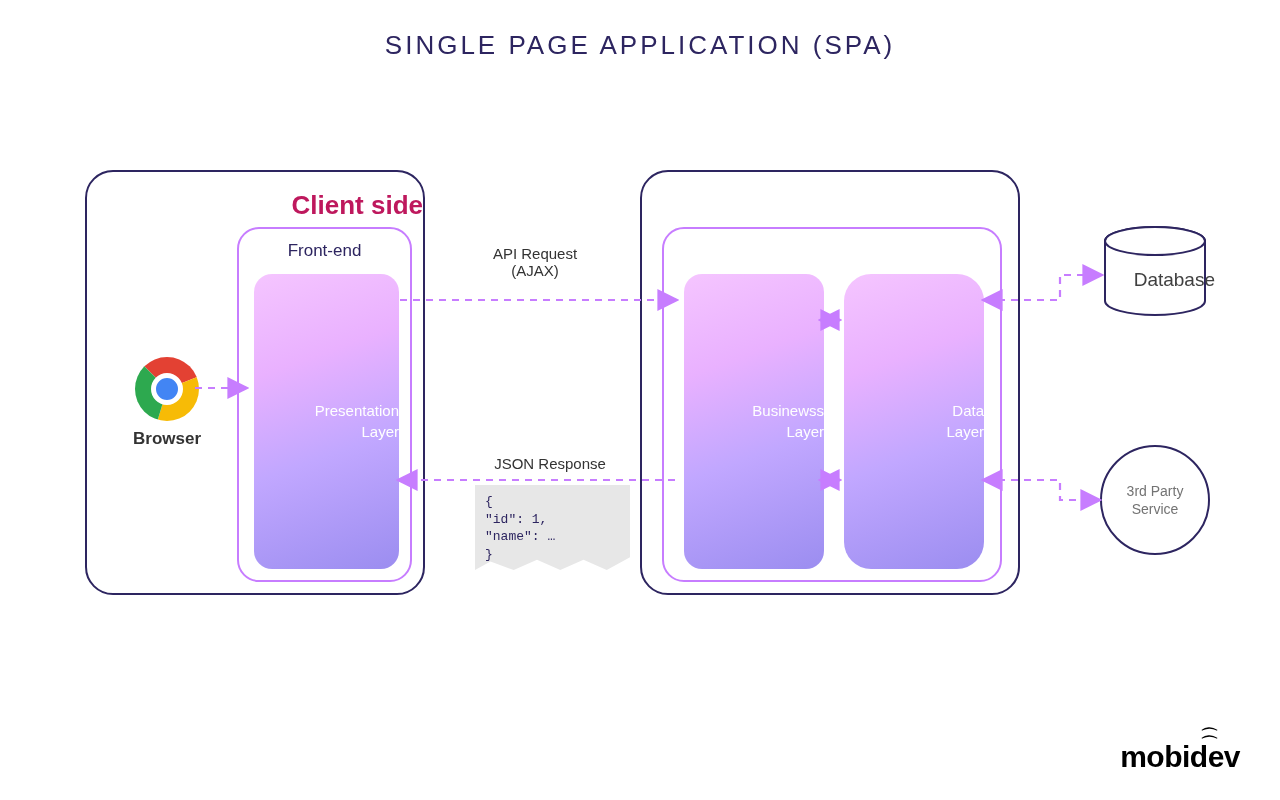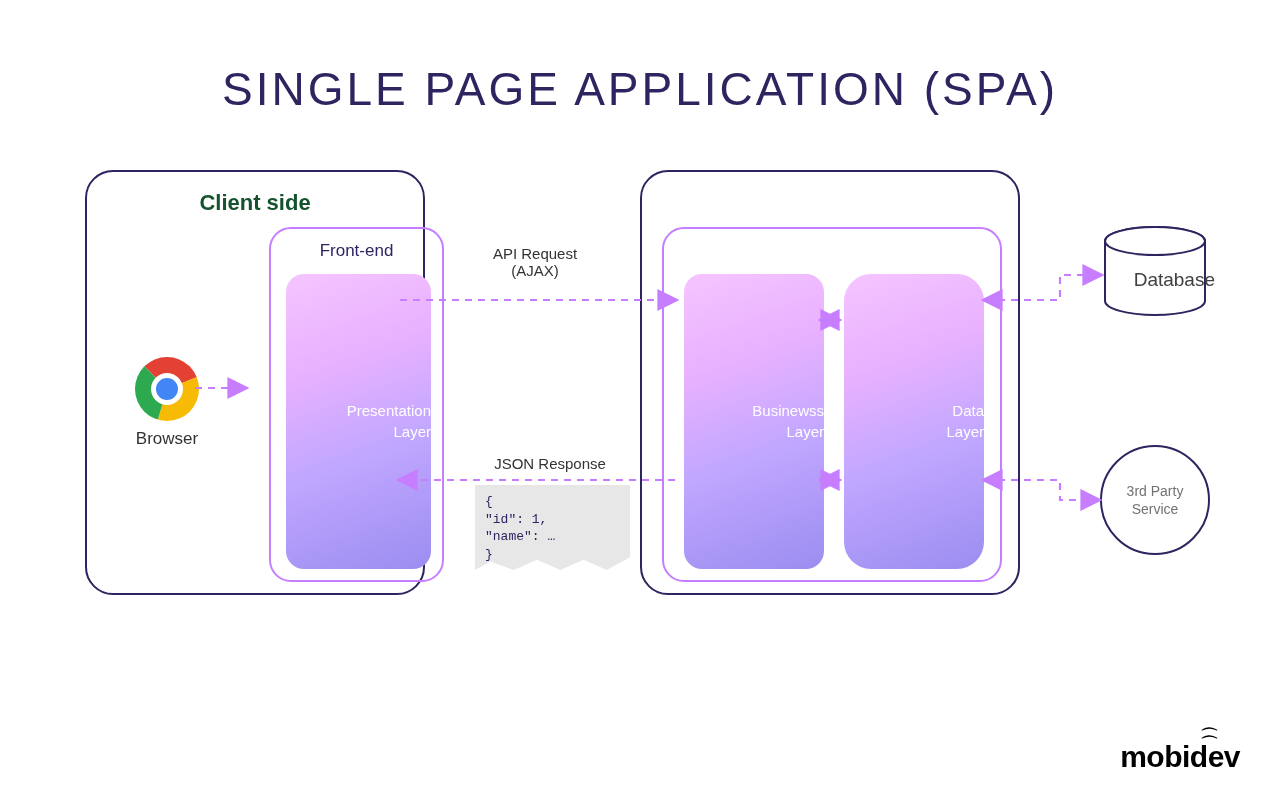--- a/index.html
+++ b/index.html
@@ -1,34 +1,34 @@
 <!DOCTYPE html>
 <html><head>
 <meta charset="utf-8">
 <style>
   * { box-sizing: border-box; margin: 0; padding: 0; }
   html, body { width: 1280px; height: 800px; background: #fff; font-family: "Helvetica Neue", Arial, sans-serif; }
   .stage { position: relative; width: 1280px; height: 800px; }
 
   .title {
     position: absolute; top: 30px; left: 0; width: 100%;
-    text-align: center; font-size: 46px; letter-spacing: 3px;
-    color: #2d2560; font-weight: 300; margin-top: 32px;
+    text-align: center; font-size: 26px; letter-spacing: 3px;
+    color: #2d2560; font-weight: 300;
   }
 
   
   .panel {
     position: absolute;
     border: 2px solid #2d2560;
     border-radius: 28px;
   }
   .panel-title {
     position: absolute; top: 18px; left: 0; width: 100%;
-    text-align: center; font-size: 22px; font-weight: 700;
-    color: #14532d;
+    text-align: right; font-size: 26px; font-weight: 700;
+    color: #be185d;
   }
 
   
   .inner {
     position: absolute;
     border: 2px solid #c77dff;
     border-radius: 22px;
   }
   .inner-title {
     position: absolute; top: 12px; left: 0; width: 100%;
@@ -93,28 +93,28 @@
   .ah   { fill:#c77dff; } 
 </style>
 </head>
 <body>
 <div class="stage">
 
   <div class="title">SINGLE PAGE APPLICATION (SPA)</div>
 
   <div class="panel" style="left:85px; top:170px; width:340px; height:425px;">
     <div class="panel-title">Client side</div>
-    <div class="inner" style="left:150px; top:55px; width:175px; height:355px;margin-left:32px;">
+    <div class="inner" style="left:150px; top:55px; width:175px; height:355px;">
       <div class="inner-title">Front-end</div>
       <div class="layer" style="left:15px; top:45px; width:145px; height:295px;">
         <span>Presentation</span>
         <span>Layer</span>
       </div>
     </div>
-    <div class="browser" style="left:35px; top:185px; width:90px;">
+    <div class="browser" style="left:35px; top:185px; width:90px;font-weight:bold;">
       <div class="chrome">
         <div class="ring">
           <div class="seg red"></div>
             <div class="seg yellow"></div>
             <div class="seg green"></div>
         </div>
         <div class="hub"></div>
       </div>
       <div class="label">Browser</div>
     </div>

